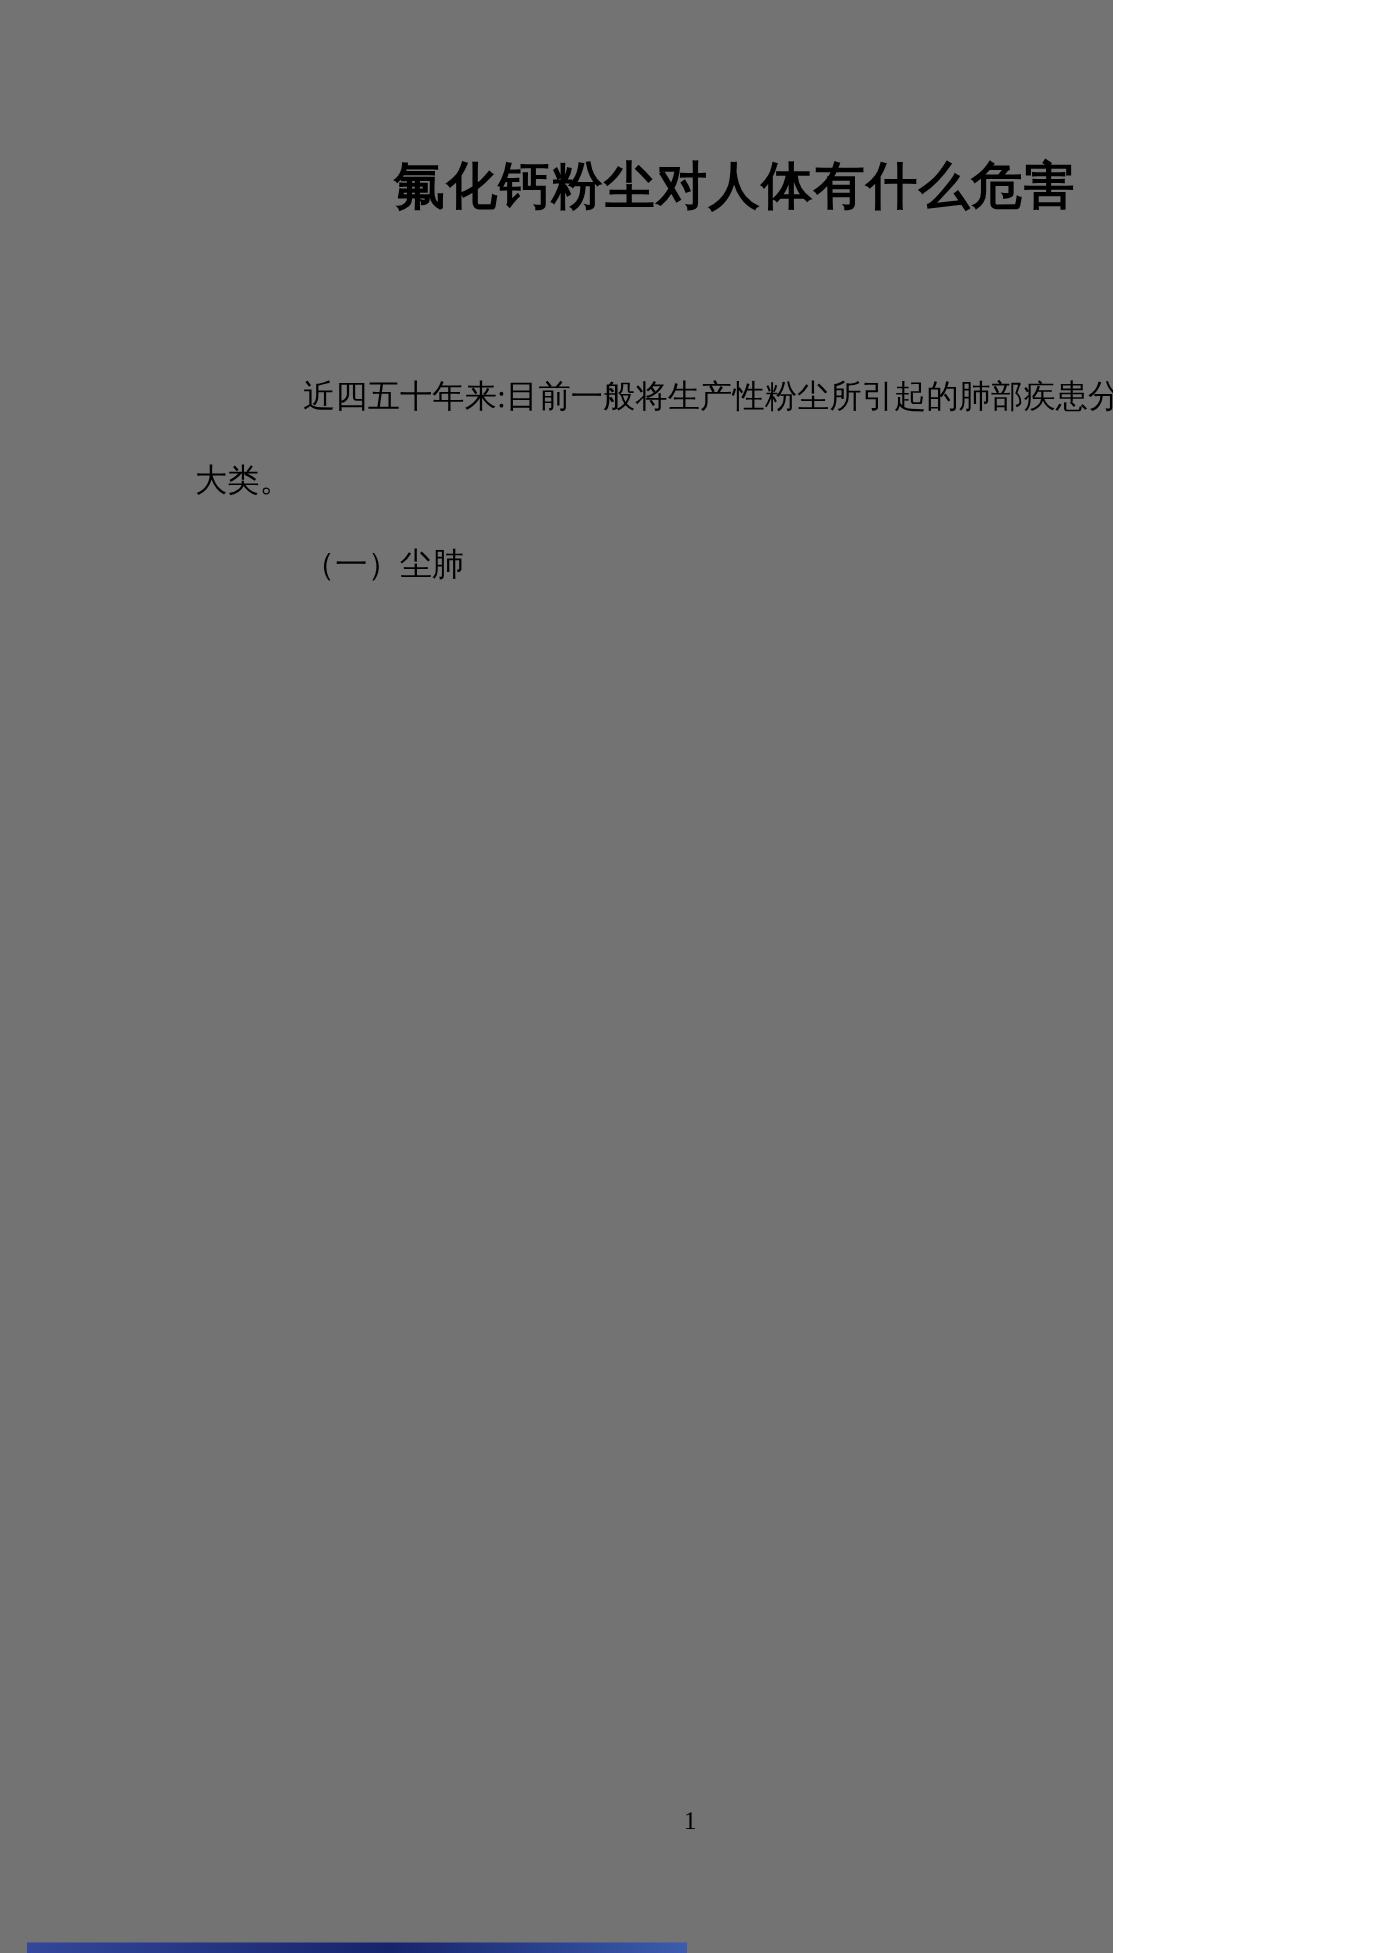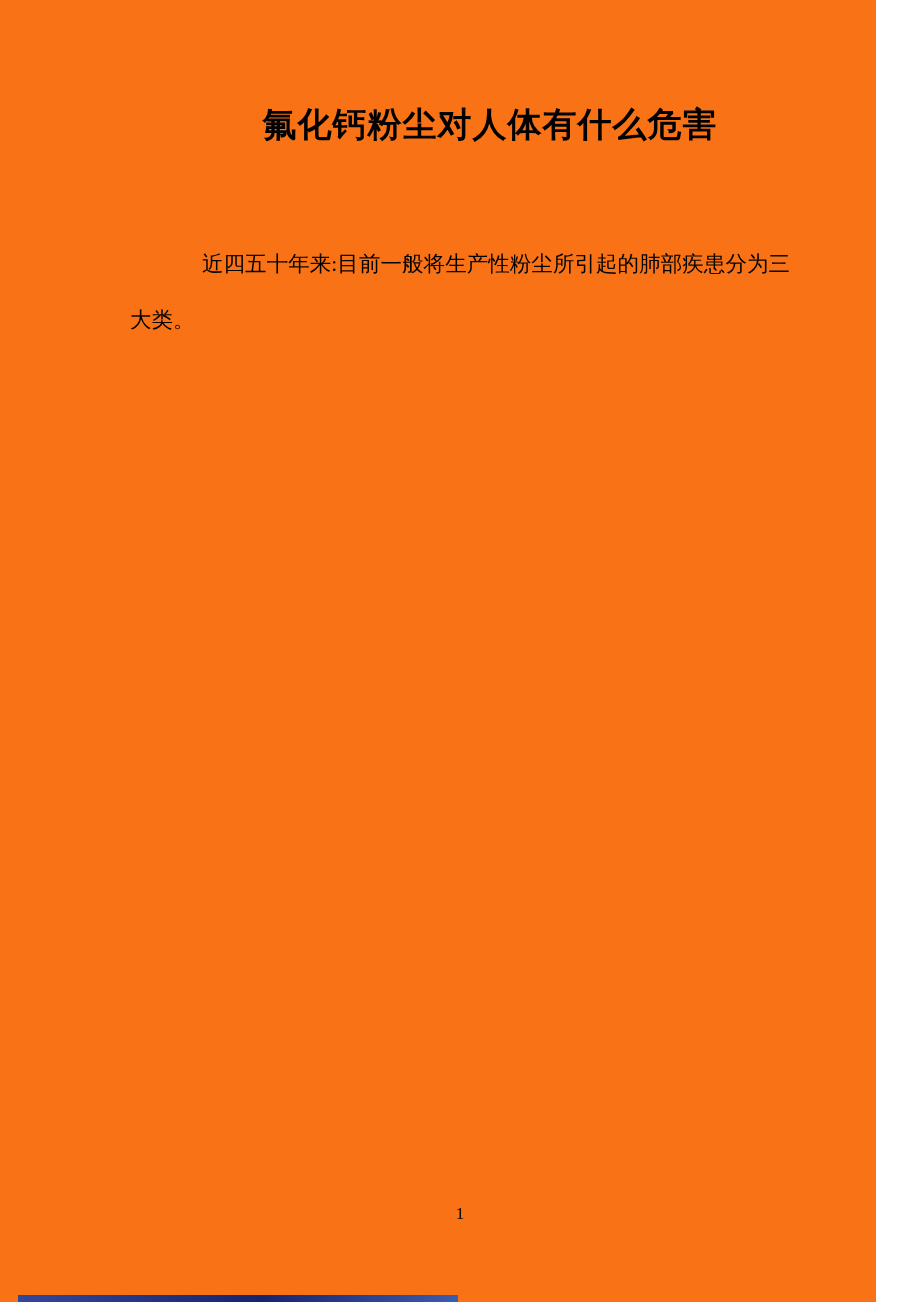--- a/index.html
+++ b/index.html
@@ -2,23 +2,23 @@
 <html><head>
 <meta charset="utf-8">
 <style>
   html, body {
     margin: 0;
     padding: 0;
     background: #ffffff;
   }
   .page {
     position: relative;
-    width: 876px;
+    width: 742px;
     height: 1302px;
-    background: #f97316;
+    background: #737373;
     overflow: hidden;
     font-family: "Liberation Serif", "DejaVu Serif", serif;
     color: #000000;
   }
   .doc-title {
     position: absolute;
     top: 103px;
     left: 130px;
     width: 660px;
     box-sizing: border-box;
@@ -66,19 +66,20 @@
 </style>
 </head>
 <body>
 
 <div class="page">
 
   <h1 class="doc-title">氟化钙粉尘对人体有什么危害</h1>
 
   <div class="content">
     <p>近四五十年来:目前一般将生产性粉尘所引起的肺部疾患分为三大类。</p>
+    <p>（一）尘肺</p>
   </div>
 
   <div class="page-number">1</div>
 
   <div class="accent-bar"></div>
 
 </div>
 
 </body></html>

